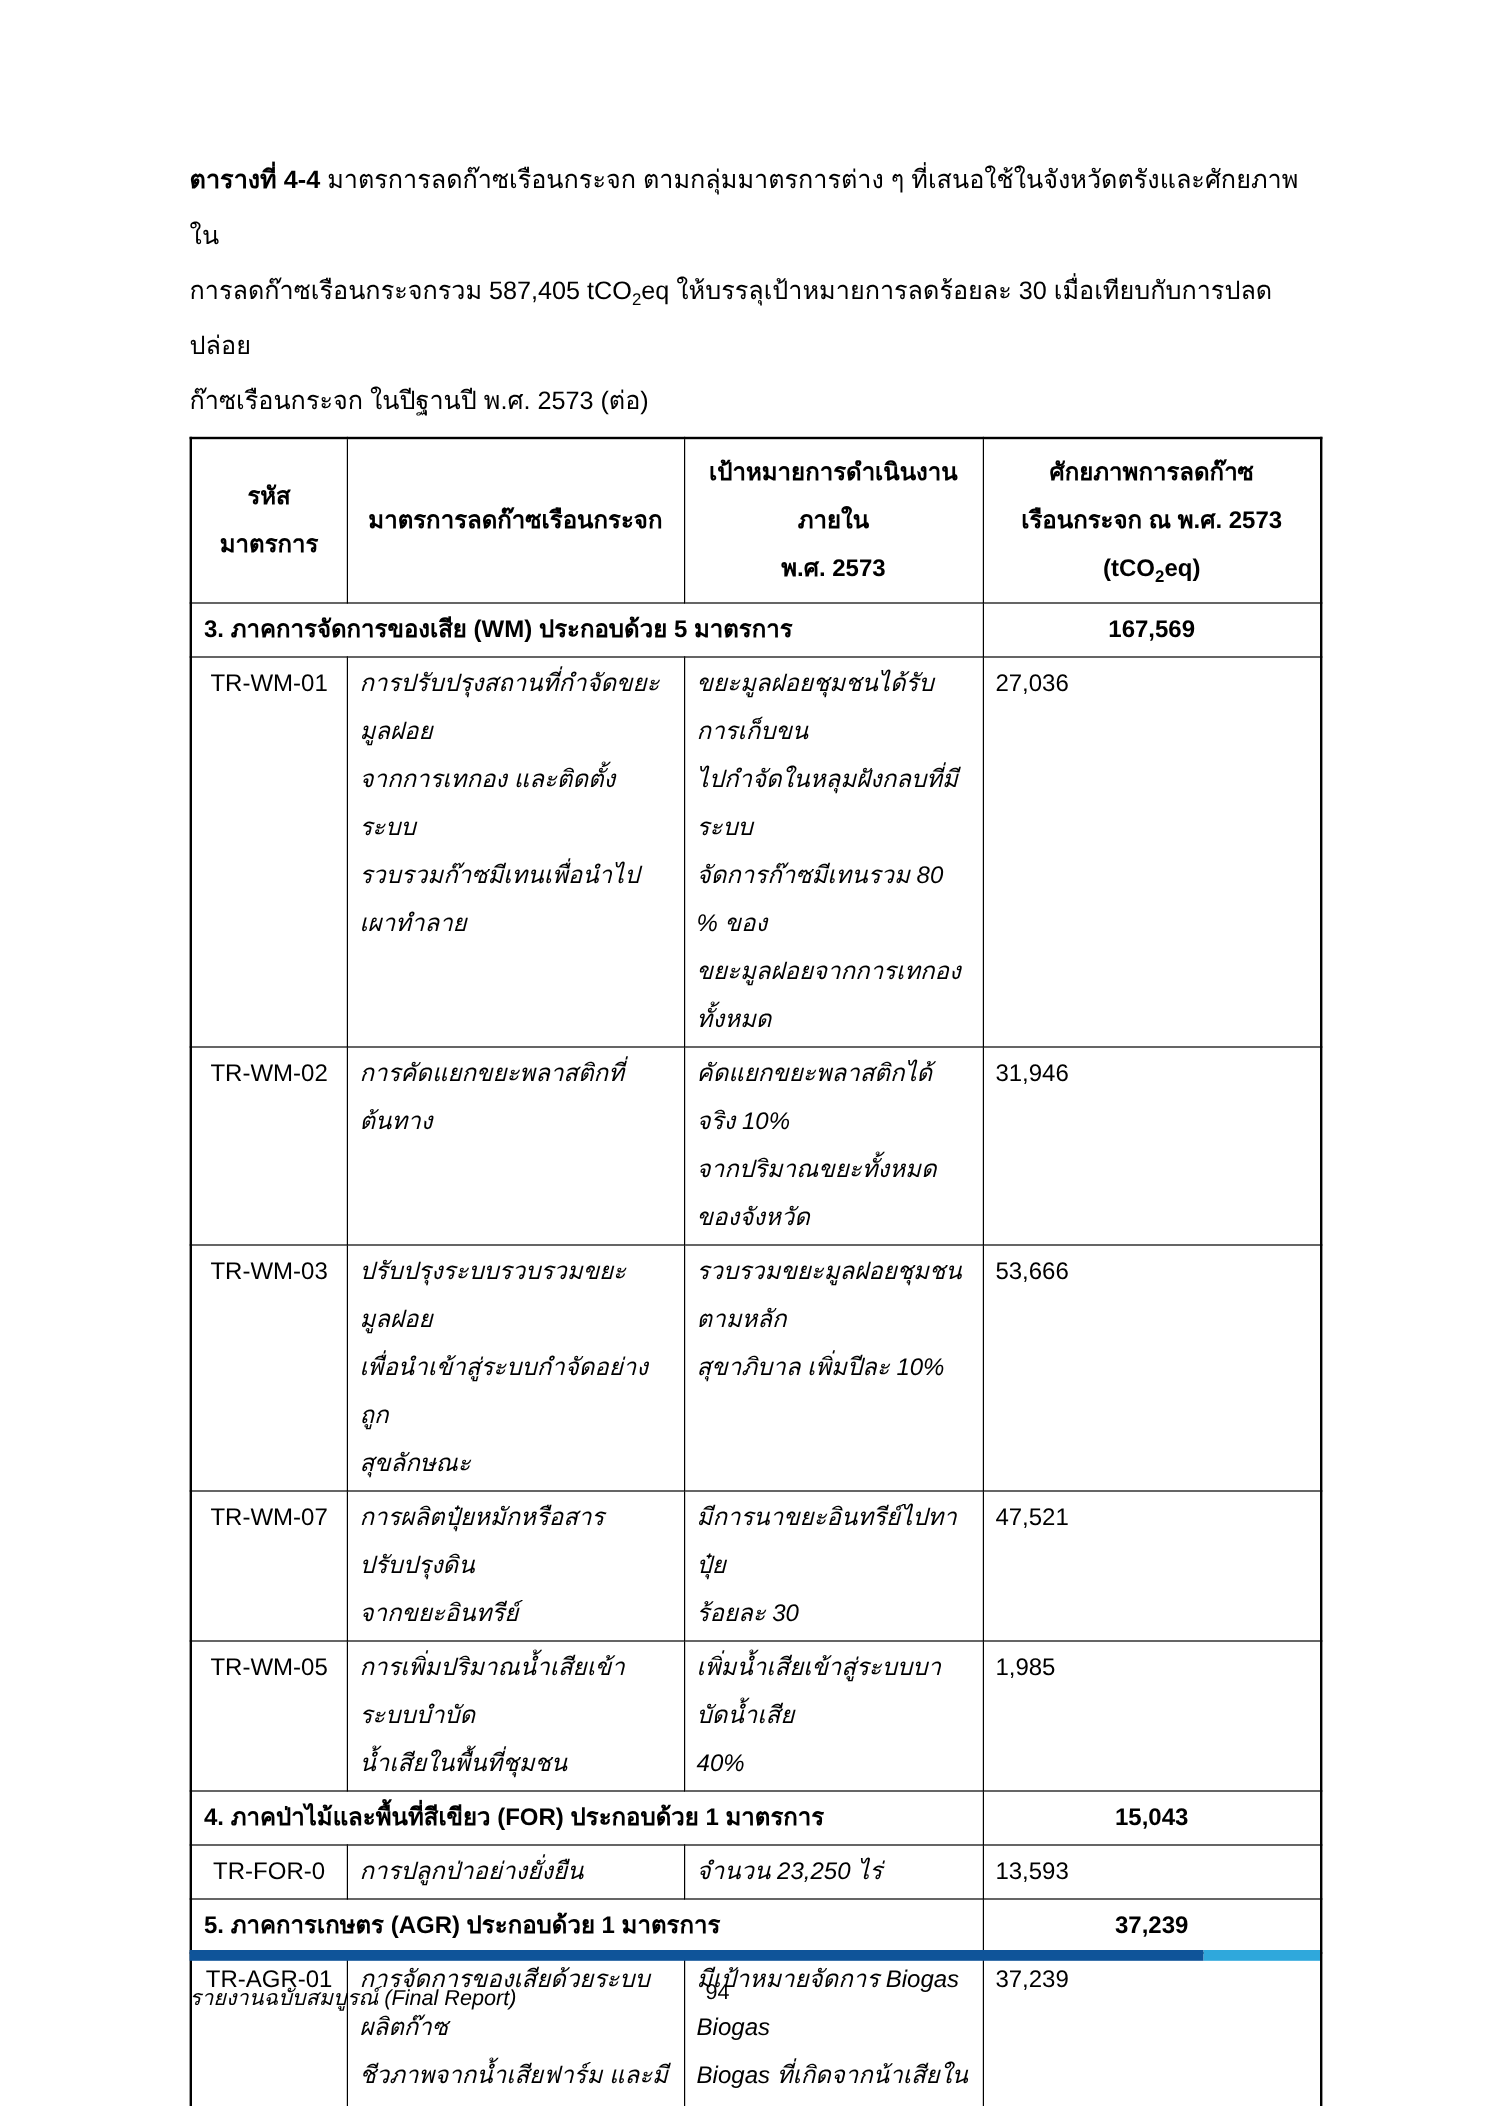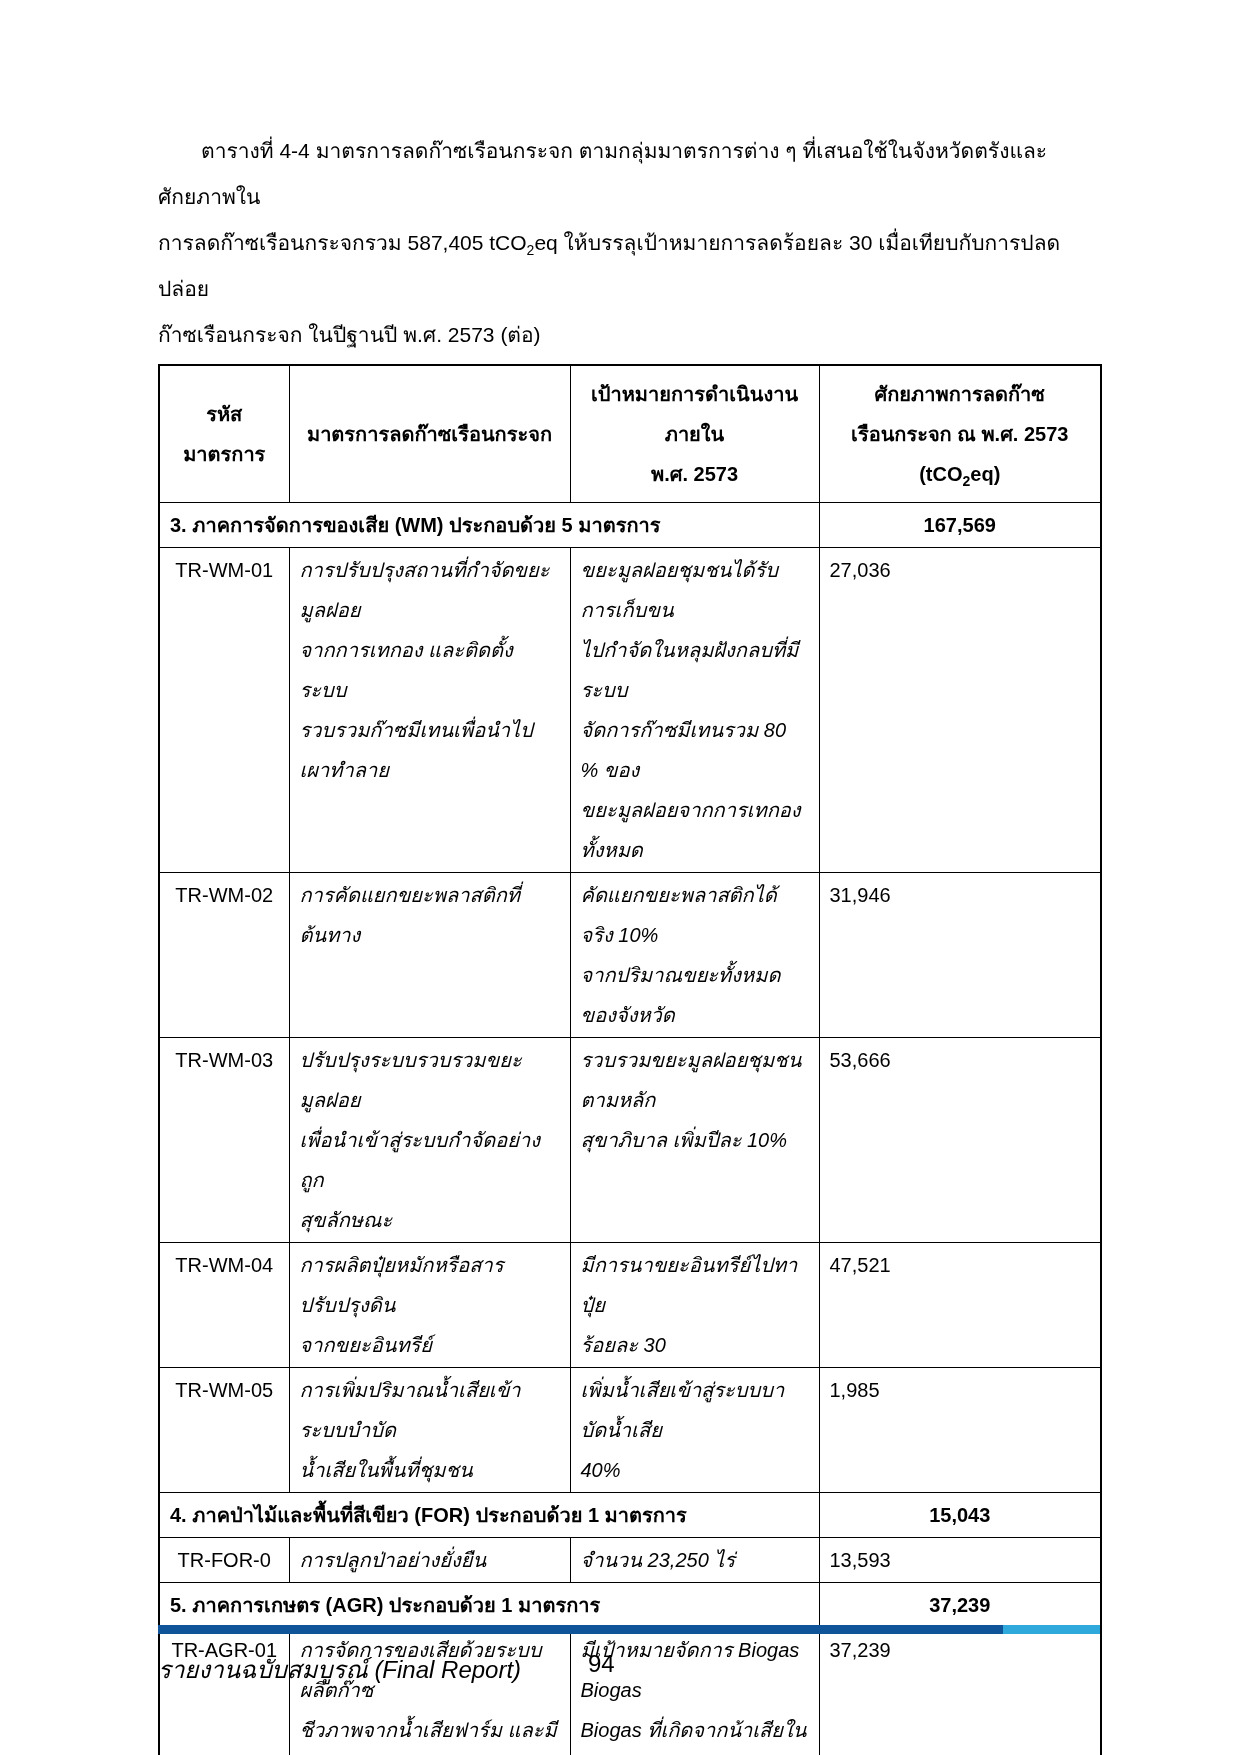--- a/index.html
+++ b/index.html
@@ -10,21 +10,21 @@
     color: #000000;
     font-family: "Liberation Sans", "DejaVu Sans", sans-serif;
     position: relative;
     overflow: hidden;
   }
   .page { position: absolute; left: 0; top: 0; width: 1241px; height: 1755px; }
   .content { position: absolute; left: 158px; top: 128px; width: 942px; }
 
   
   .doc-title { font-size: 21px; line-height: 46px; margin: 0 0 6px 0; }
-  .doc-title b { font-weight: normal; margin-left: 43px; }
+  .doc-title b { font-weight: bold; }
   sub { font-size: 14px; line-height: 0; }
 
   
   table.measures {
     border-collapse: collapse;
     width: 942px;
     font-size: 20px;
     border: 2px solid #000;
     table-layout: fixed;
   }
@@ -53,21 +53,21 @@
 
   
   .footer-rule {
     position: absolute; left: 158px; top: 1625px;
     width: 942px; height: 9px; display: flex;
   }
   .footer-rule .seg-dark  { height: 100%; width: 845px; }
   .footer-rule .seg-light { height: 100%; width: 97px; }
   .footer-line {
     position: absolute; left: 158px; top: 1650px;
-    width: 942px; height: 30px; font-size: 24px;
+    width: 942px; height: 30px; font-size: 18px;
   }
   .report-name { font-style: italic; position: absolute; left: 0; top: 0; }
   .page-number { position: absolute; left: 430px; top: 0; }
 </style>
 </head>
 <body>
 
 <div class="page">
   <div class="content">
 
@@ -123,21 +123,21 @@
         <tr>
           <td class="code">TR-WM-03</td>
           <td class="ml">ปรับปรุงระบบรวบรวมขยะมูลฝอย
 เพื่อนำเข้าสู่ระบบกำจัดอย่างถูก
 สุขลักษณะ</td>
           <td class="ml">รวบรวมขยะมูลฝอยชุมชนตามหลัก
 สุขาภิบาล เพิ่มปีละ 10%</td>
           <td class="val">53,666</td>
         </tr>
         <tr>
-          <td class="code">TR-WM-04</td>
+          <td class="code">TR-WM-07</td>
           <td class="ml">การผลิตปุ๋ยหมักหรือสารปรับปรุงดิน
 จากขยะอินทรีย์</td>
           <td class="ml">มีการนาขยะอินทรีย์ไปทาปุ๋ย
 ร้อยละ 30</td>
           <td class="val">47,521</td>
         </tr>
         <tr>
           <td class="code">TR-WM-05</td>
           <td class="ml">การเพิ่มปริมาณน้ำเสียเข้าระบบบำบัด
 น้ำเสียในพื้นที่ชุมชน</td>

